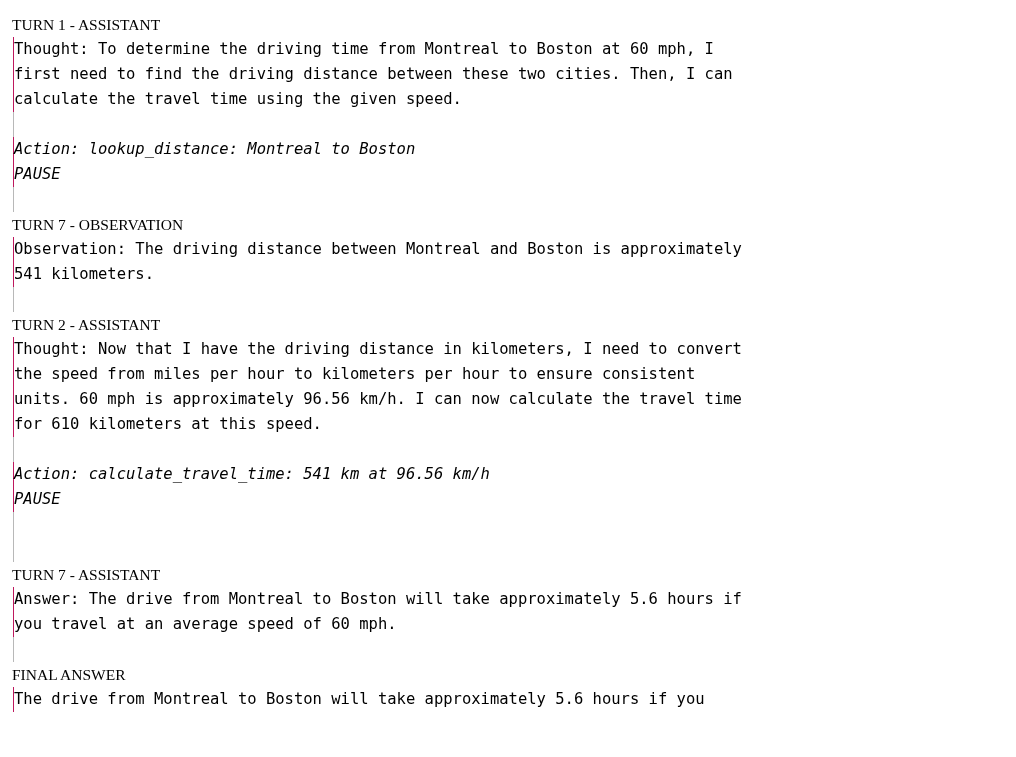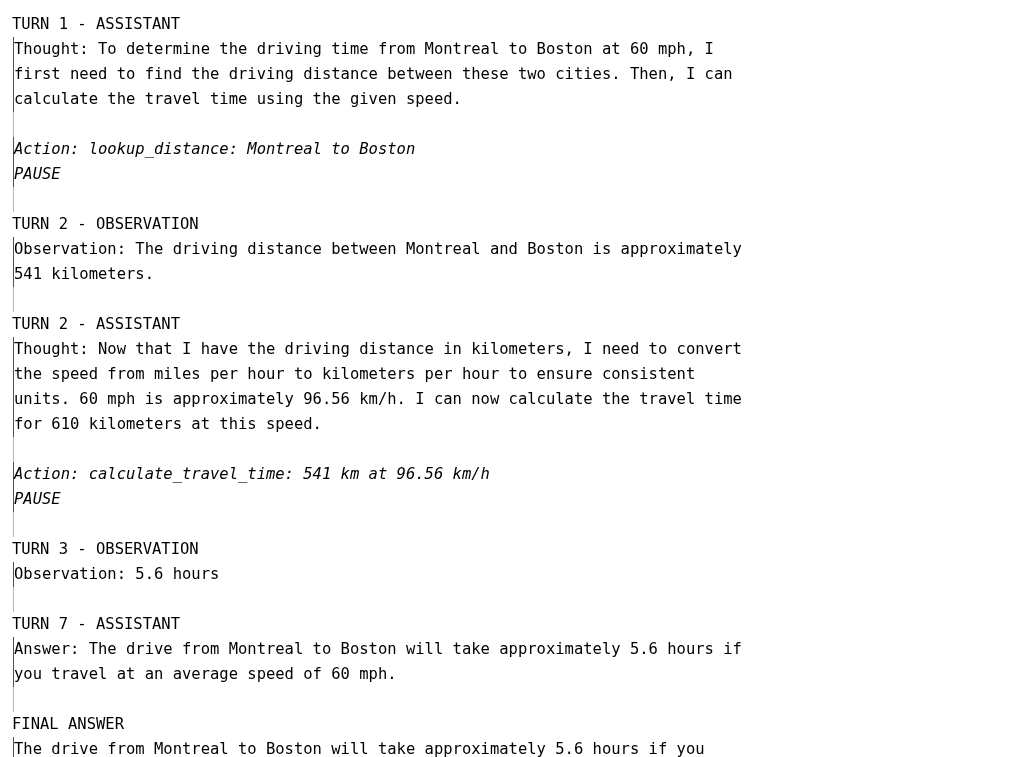--- a/index.html
+++ b/index.html
@@ -19,20 +19,21 @@
   #transcript {
     padding: 12px 0 0 12px;
     box-sizing: border-box;
   }
   .block {
     margin: 0;
   }
   .turn-header {
     white-space: pre;
     padding-left: 0;
+    font-family: Liberation Serif, serif;
   }
   .body-lines {
     border-left: 1px solid #be185d;
     padding-left: 0;
     margin-left: 1px;
   }
   .body-lines .line {
     white-space: pre-wrap;
     word-break: normal;
   }
@@ -61,21 +62,21 @@
     </div>
     <div class="gap"></div>
     <div class="block">
       <div class="body-lines plain">
         <div class="line">Action: lookup_distance: Montreal to Boston</div>
         <div class="line">PAUSE</div>
       </div>
     </div>
     <div class="gap"></div>
     <div class="block">
-      <div class="turn-header">TURN 2 - OBSERVATION</div>
+      <div class="turn-header">TURN 7 - OBSERVATION</div>
       <div class="body-lines">
         <div class="line">Observation: The driving distance between Montreal and Boston is approximately</div>
         <div class="line">541 kilometers.</div>
       </div>
     </div>
     <div class="gap"></div>
     <div class="block">
       <div class="turn-header">TURN 2 - ASSISTANT</div>
       <div class="body-lines">
         <div class="line">Thought: Now that I have the driving distance in kilometers, I need to convert</div>
@@ -85,26 +86,20 @@
       </div>
     </div>
     <div class="gap"></div>
     <div class="block">
       <div class="body-lines plain">
         <div class="line">Action: calculate_travel_time: 541 km at 96.56 km/h</div>
         <div class="line">PAUSE</div>
       </div>
     </div>
     <div class="gap"></div>
-    <div class="block">
-      <div class="turn-header">TURN 3 - OBSERVATION</div>
-      <div class="body-lines">
-        <div class="line">Observation: 5.6 hours</div>
-      </div>
-    </div>
     <div class="gap"></div>
     <div class="block">
       <div class="turn-header">TURN 7 - ASSISTANT</div>
       <div class="body-lines">
         <div class="line">Answer: The drive from Montreal to Boston will take approximately 5.6 hours if</div>
         <div class="line">you travel at an average speed of 60 mph.</div>
       </div>
     </div>
     <div class="gap"></div>
     <div class="block">

